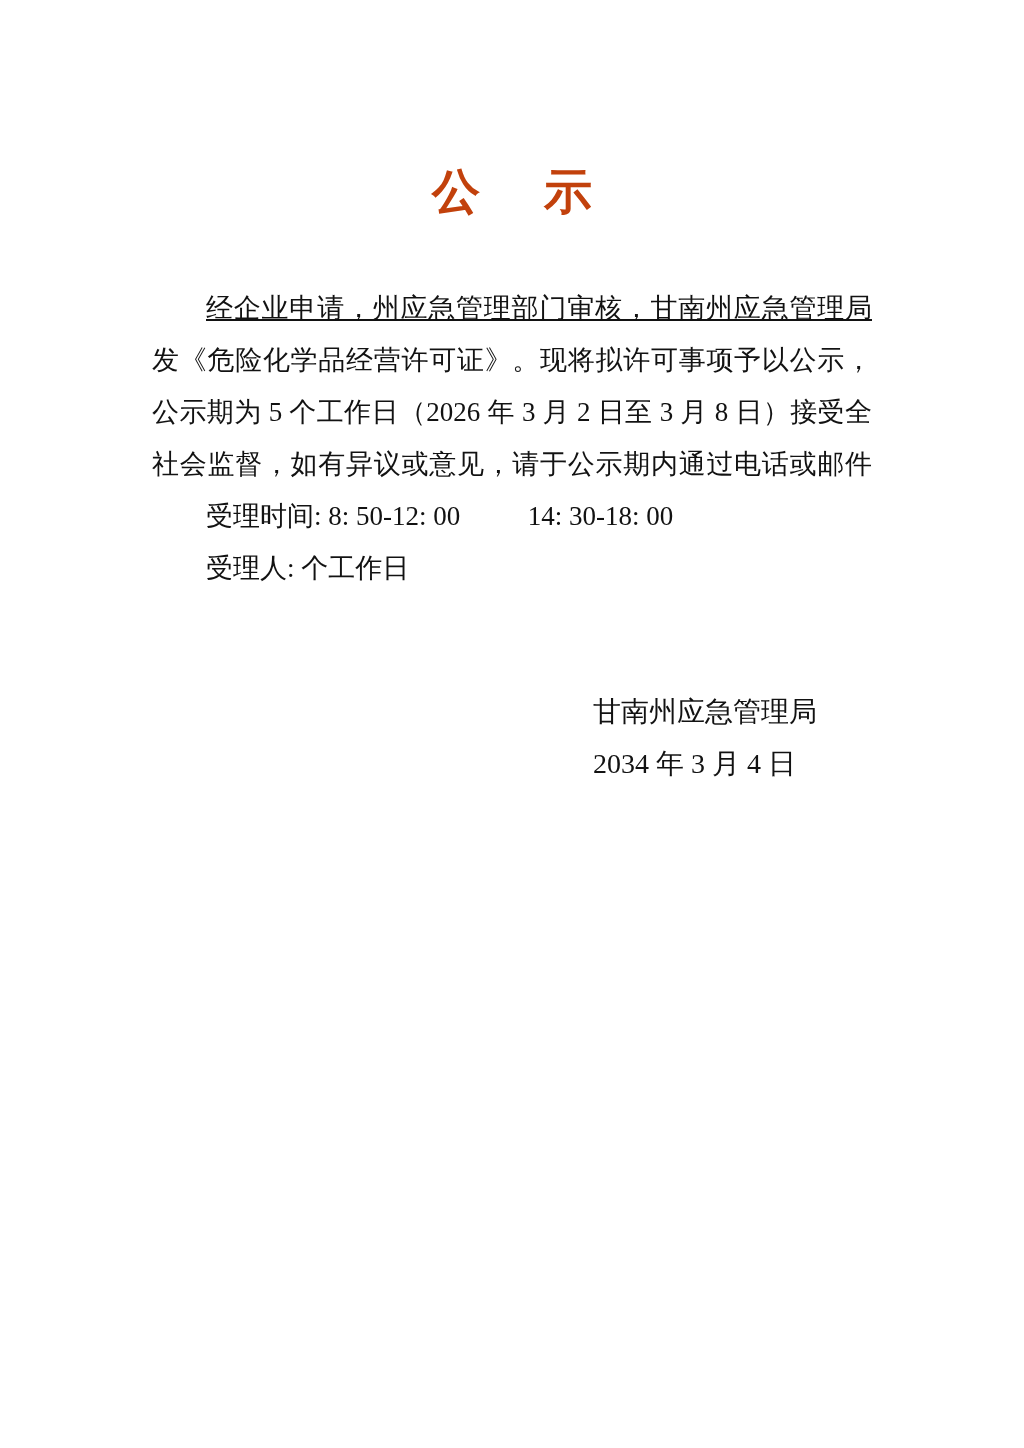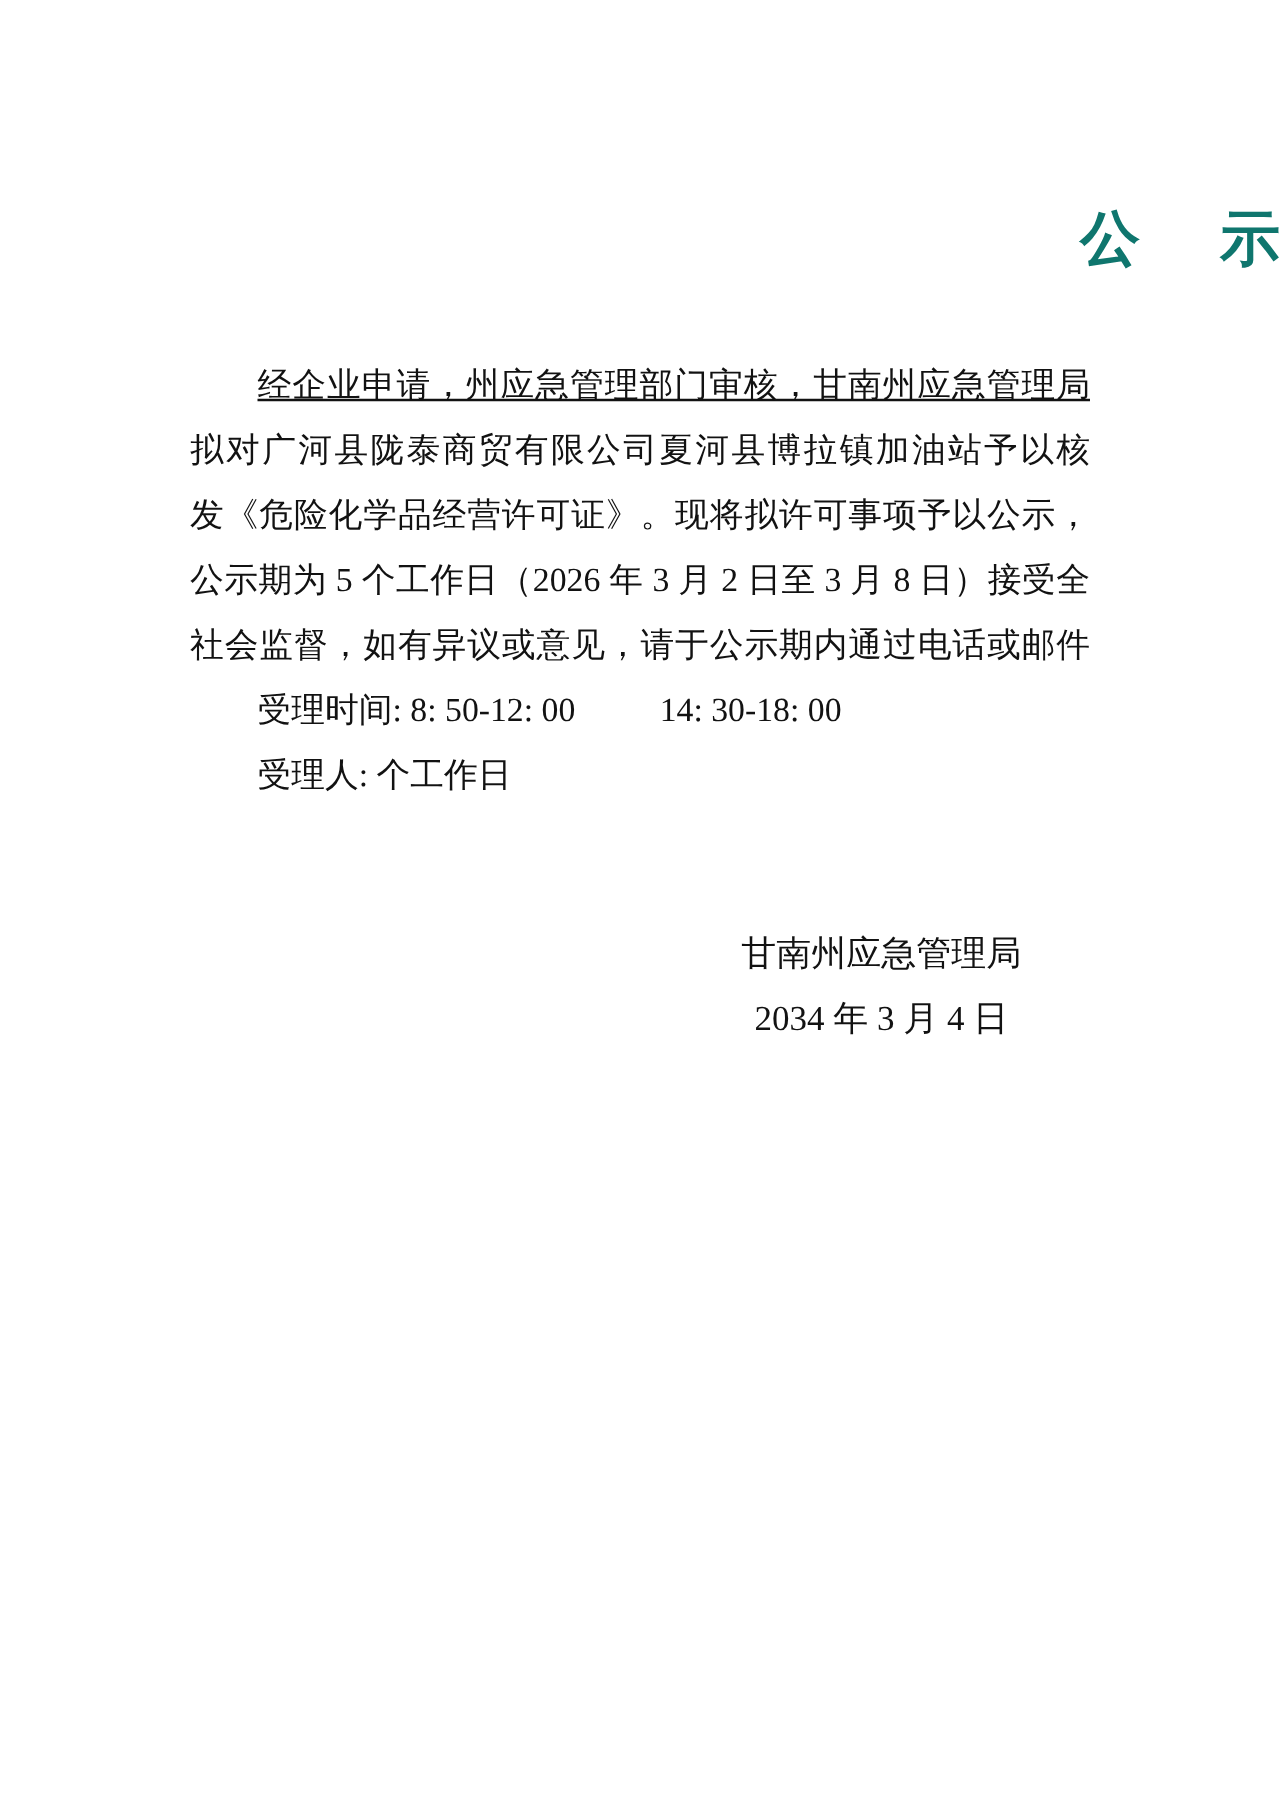--- a/index.html
+++ b/index.html
@@ -46,40 +46,39 @@
   }
   .contact-line {
     margin: 0;
     padding-left: 2em;
     white-space: pre-wrap;
     text-align: left;
   }
   .signature {
     width: fit-content;
     margin: 92px 55px 0 auto;
-    text-align: center;
+    text-align: left;
     font-size: 28px;
     line-height: 52px;
   }
   .signature div {
     white-space: pre;
   }
 </style>
 </head>
 <body>
 
 <div class="page">
 
-  <h1 class="notice-title" style="color: #0f766e; text-align: right;">公 示</h1>
+  <h1 class="notice-title" style="color: #c2410c;">公 示</h1>
 
   <div class="content">
 
     <div>
       <p class="body-line first">经企业申请，州应急管理部门审核，甘南州应急管理局</p>
-      <p class="body-line">拟对广河县陇泰商贸有限公司夏河县博拉镇加油站予以核</p>
       <p class="body-line">发《危险化学品经营许可证》。现将拟许可事项予以公示，</p>
       <p class="body-line">公示期为 5 个工作日（2026 年 3 月 2 日至 3 月 8 日）接受全</p>
       <p class="body-line">社会监督，如有异议或意见，请于公示期内通过电话或邮件</p>
     </div>
 
     <div>
       <p class="contact-line">受理时间: 8: 50-12: 00          14: 30-18: 00</p>
       <p class="contact-line">受理人: 个工作日</p>
     </div>
 

